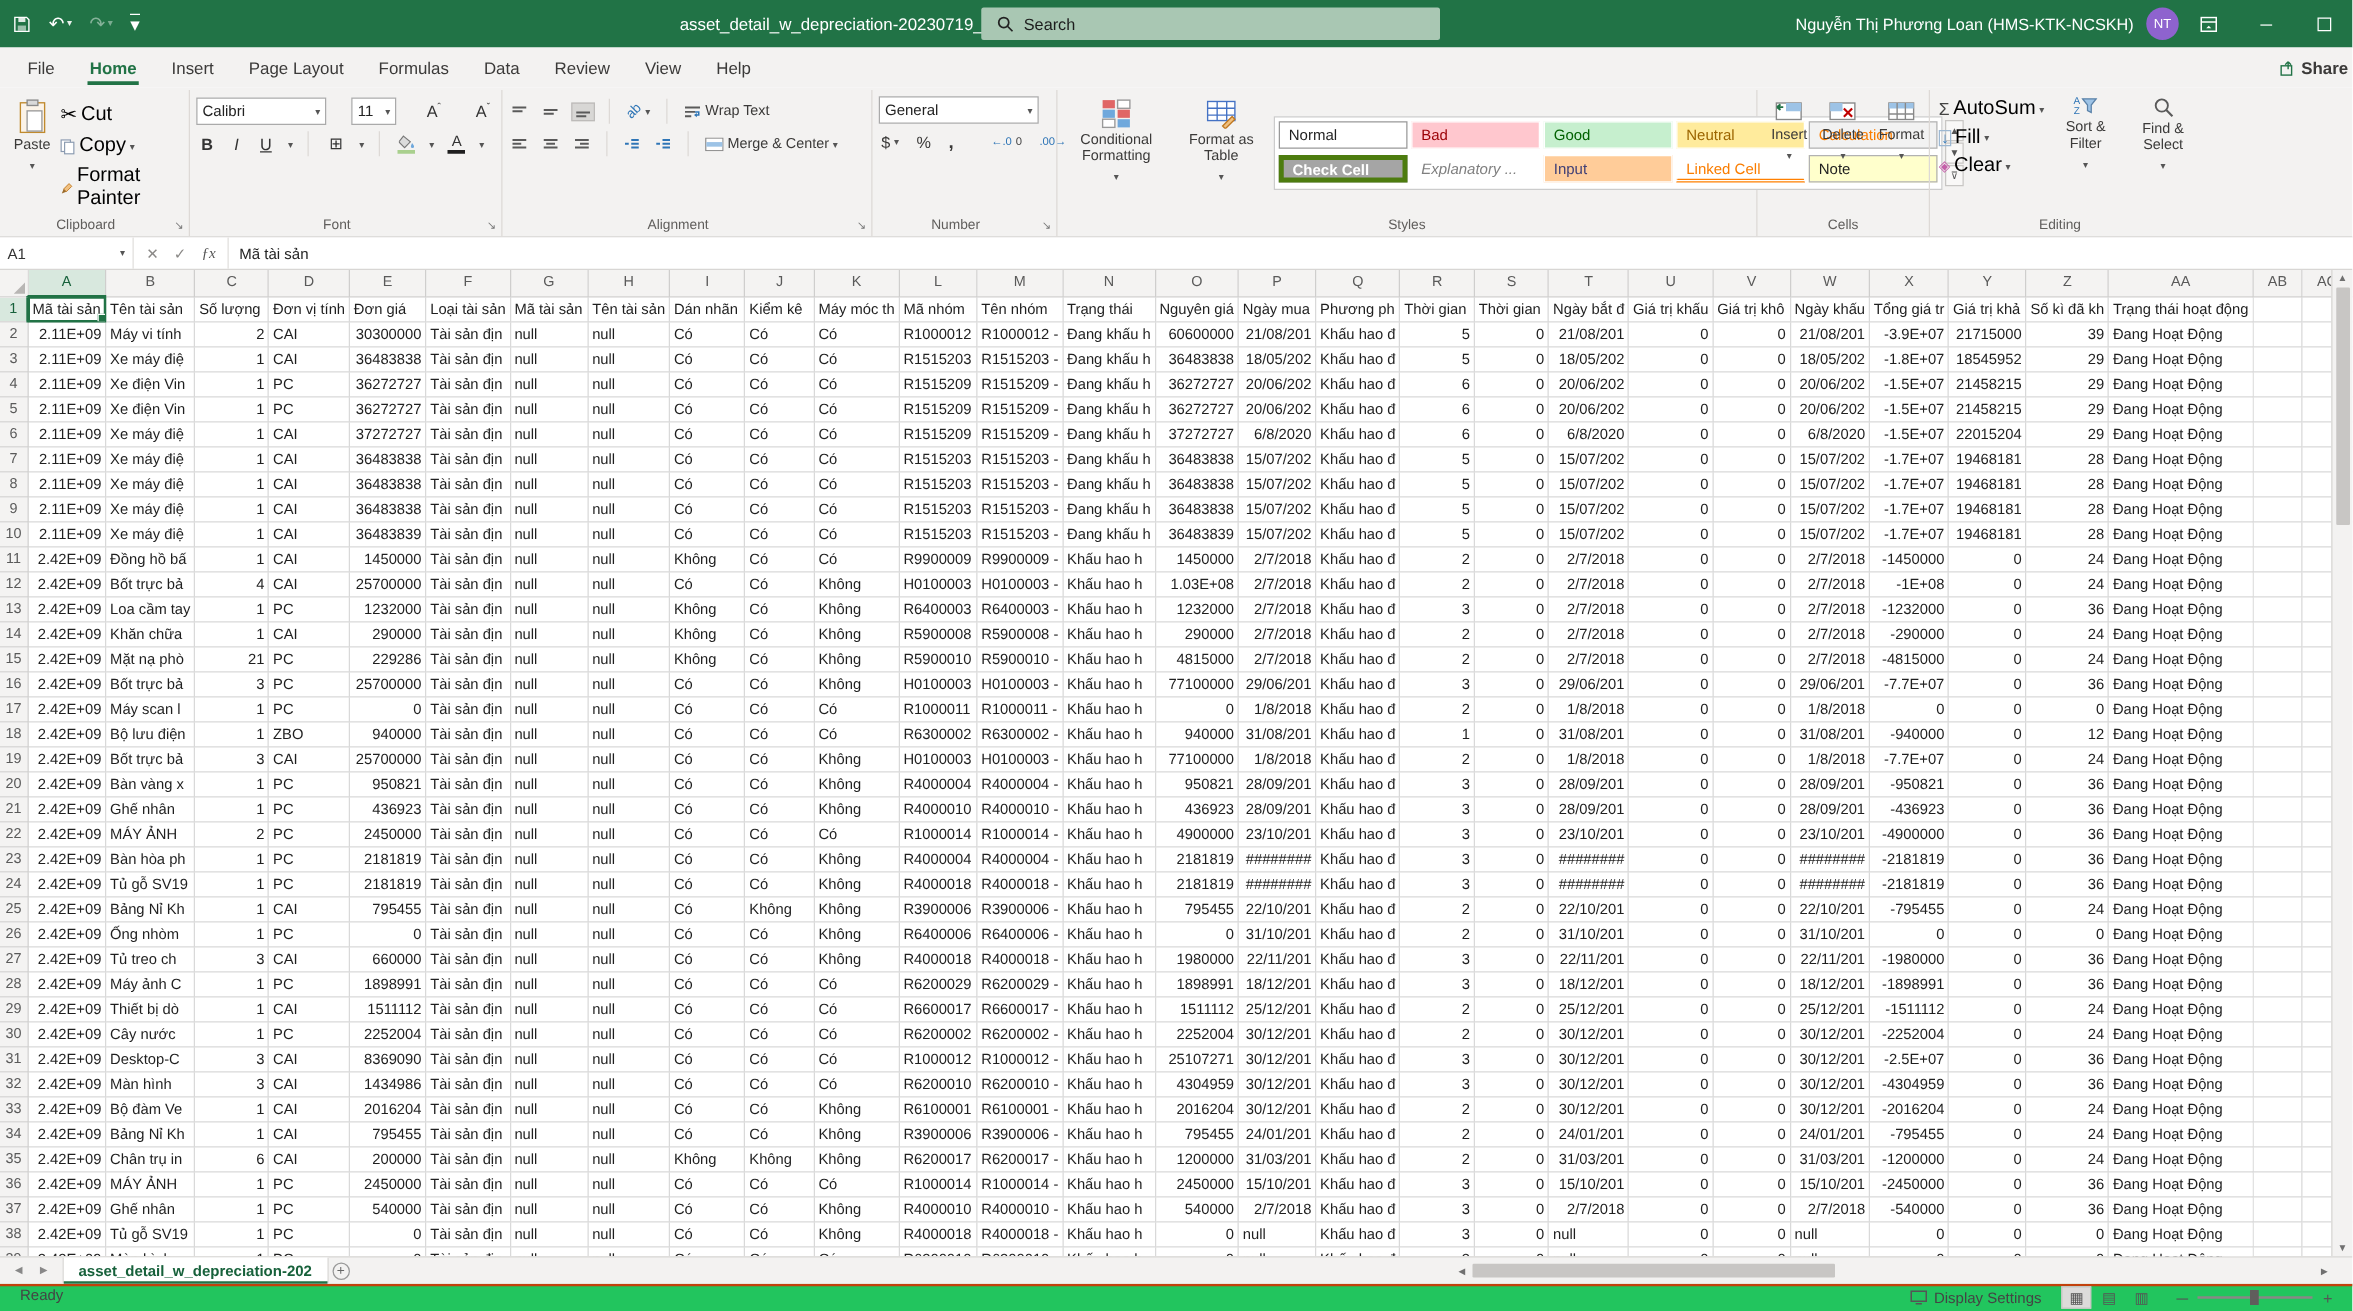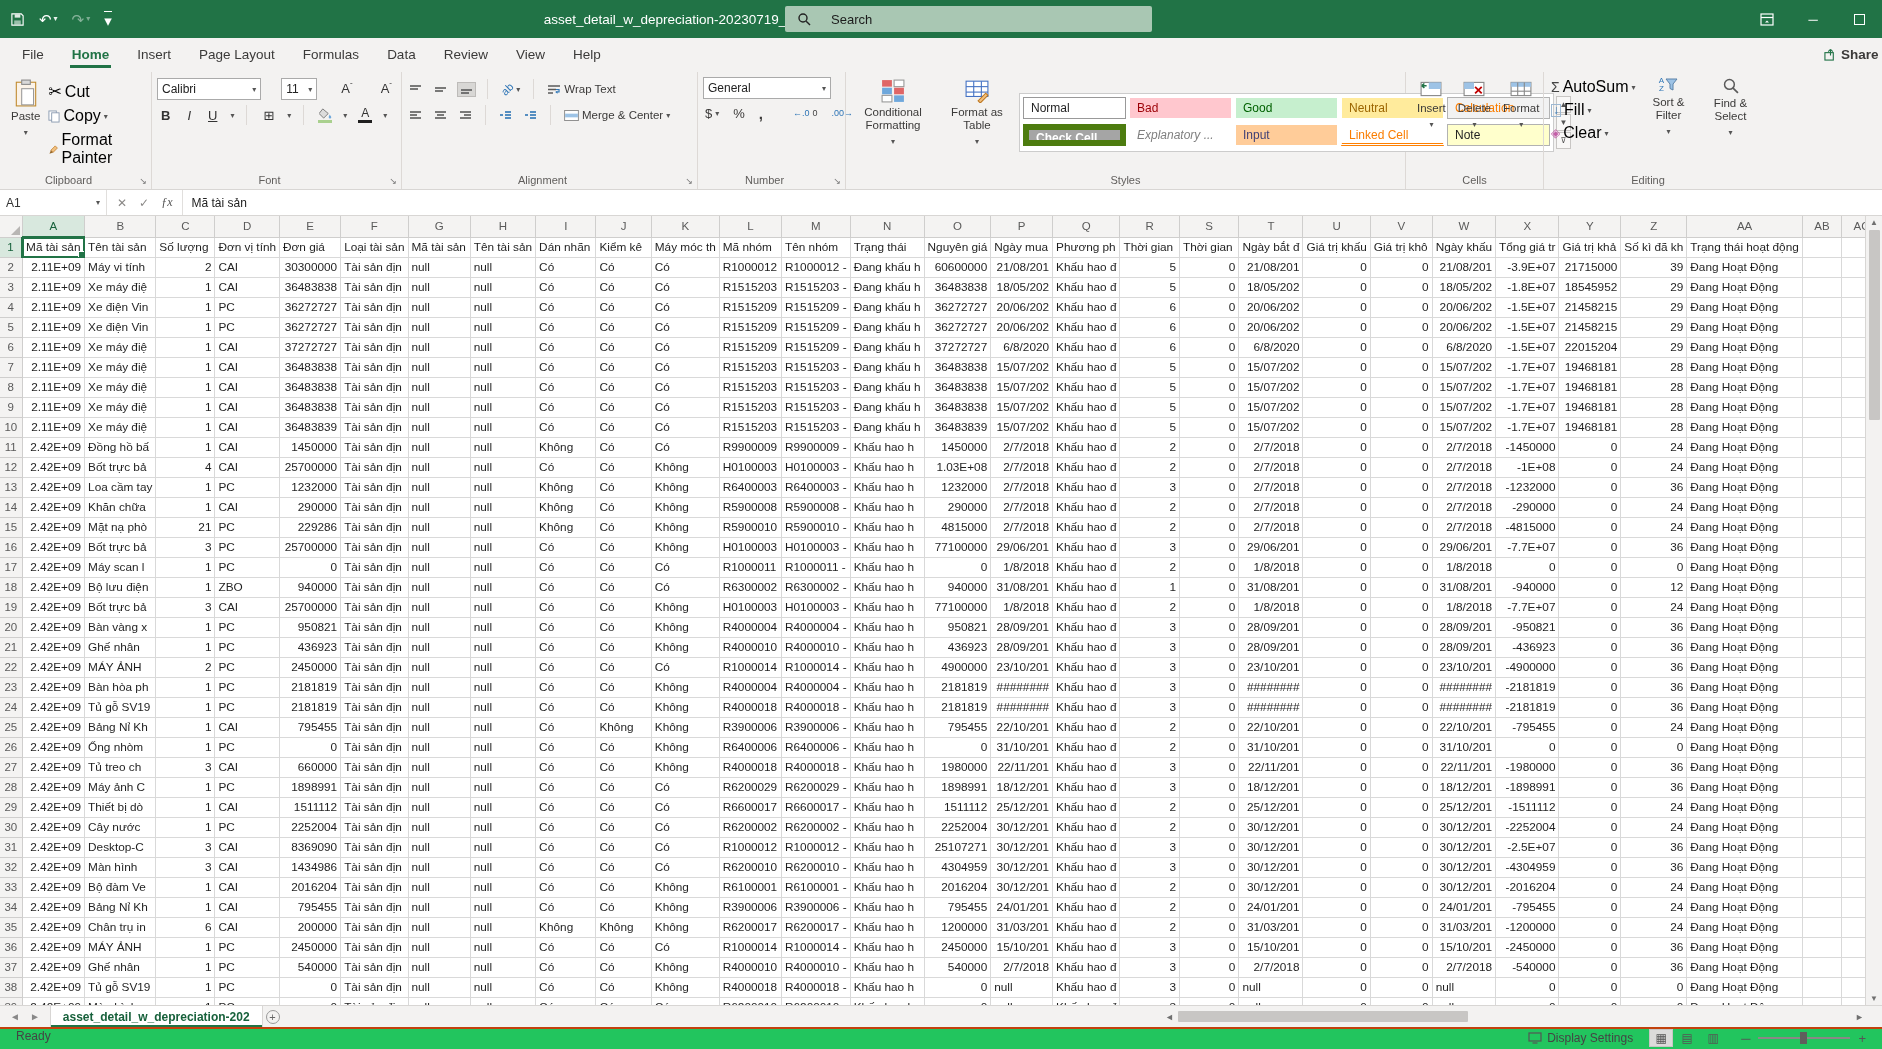--- a/index.html
+++ b/index.html
@@ -8,21 +8,21 @@
 
   
   .titlebar{height:38px;background:#217346;position:relative;color:#fff;}
   .qat{position:absolute;left:10px;top:0;height:38px;display:flex;align-items:center;gap:14px;}
   .qat .qbtn{display:flex;align-items:center;color:#fff;font-size:15px;line-height:1;cursor:pointer;}
   .qbtn.dim{opacity:.45;}
   .tinycaret{font-size:8px;margin-left:2px;opacity:.9;}
   .qat-custom{border-top:1px solid #fff;font-size:8px;padding-top:1px;}
   .tb-title{position:absolute;left:430px;width:560px;top:0;height:38px;display:flex;align-items:center;justify-content:center;font-size:13.5px;white-space:nowrap;}
   .searchbox{position:absolute;left:785px;top:6px;width:367px;height:26px;background:#a9c7b3;border-radius:2px;
-    display:flex;align-items:center;gap:20px;padding-left:12px;color:#1c1c1c;font-size:13px;cursor:text;}
+    display:flex;align-items:center;gap:8px;padding-left:12px;color:#1c1c1c;font-size:13px;cursor:text;}
   .tb-user{position:absolute;right:139px;top:0;height:38px;display:flex;align-items:center;gap:10px;font-size:13px;white-space:nowrap;}
   .avatar{width:26px;height:26px;border-radius:50%;background:#8e63ce;color:#fff;font-size:10.5px;display:flex;align-items:center;justify-content:center;}
   .winbtns{position:absolute;right:0;top:0;height:38px;display:flex;}
   .winbtn{width:46px;height:38px;display:flex;align-items:center;justify-content:center;color:#fff;cursor:pointer;font-size:13px;}
   .restore-glyph{width:11px;height:11px;border:1.4px solid #fff;}
 
   
   .menubar{height:32px;background:#f3f2f1;display:flex;align-items:stretch;padding-left:8px;position:relative;font-size:13.5px;color:#3b3a39;}
   .mtab{padding:0 14px;display:flex;align-items:center;cursor:pointer;position:relative;white-space:nowrap;}
   .mtab.active{color:#217346;font-weight:bold;}
@@ -47,21 +47,21 @@
   .swatch{width:14px;height:3px;margin-top:1px;}
   .vr{width:1px;background:#ddd9d6;align-self:stretch;margin:2px 3px;}
   .icon12{display:inline-flex;align-items:center;justify-content:center;}
   .gallery{display:grid;grid-template-columns:repeat(5,103px);grid-auto-rows:24px;gap:3px;background:#fff;border:1px solid #ccc;padding:3px;align-self:center;}
   .schip{height:22px;line-height:20px;padding:0 7px;font-size:12px;background:#fff;border:1px solid #fff;white-space:nowrap;overflow:hidden;cursor:pointer;color:#1f1f1f;}
   .st-normal{border:1px solid #999;}
   .st-bad{background:#ffc7ce;color:#9c0006;}
   .st-good{background:#c6efce;color:#006100;}
   .st-neutral{background:#ffeb9c;color:#9c6500;}
   .st-calc{background:#f2f2f2;color:#fa7d00;border:1px solid #b3b3b3;}
-  .st-check{background:#a5a5a5;color:#fff;border:6px solid #4d7c0f;line-height:17px;font-weight:bold;}
+  .st-check{background:#a5a5a5;color:#fff;border:4px solid #4d7c0f;line-height:17px;font-weight:bold;}
   .st-expl{color:#7f7f7f;font-style:italic;}
   .st-input{background:#ffcc99;color:#3f3f76;}
   .st-linked{color:#fa7d00;border-bottom:3px double #ff8001;}
   .st-note{background:#ffffcc;border:1px solid #b2b2b2;}
   .galscroll{display:flex;flex-direction:column;gap:1px;margin-left:2px;align-self:center;}
   .galscroll div{width:15px;height:17px;border:1px solid #c8c6c4;background:#f9f8f7;font-size:8px;color:#555;display:flex;align-items:center;justify-content:center;cursor:pointer;}
   .twoline{width:72px;white-space:normal;}
   .sigma{font-size:14px;color:#444;}
   .alsvg line{stroke:#5a5a5a;stroke-width:1.6;}
   .alsvg.blue line{stroke:#2e75b6;}
@@ -131,20 +131,24 @@
     <span class="qbtn dim">↷<span class="tinycaret">▾</span></span>
     <span class="qbtn qat-custom">▾</span>
   </div>
   <div class="tb-title">asset_detail_w_depreciation-20230719_142553 - Excel</div>
   <div class="searchbox">
     <svg width="14" height="14" viewBox="0 0 14 14">
         <circle cx="6" cy="6" r="4" fill="none" stroke="#222" stroke-width="1.4"></circle>
         <line x1="9.2" y1="9.2" x2="13" y2="13" stroke="#222" stroke-width="1.4"></line>
       </svg>
     <span>Search</span>
+  </div>
+  <div class="tb-user">
+    <span>Nguyễn Thị Phương Loan (HMS-KTK-NCSKH)</span>
+    <span class="avatar">NT</span>
   </div>
   <div class="winbtns">
     <span class="winbtn">
       <svg width="14" height="13" viewBox="0 0 14 13">
           <rect x="1" y="1" width="12" height="11" fill="none" stroke="#fff" stroke-width="1.2"></rect>
           <line x1="1" y1="4.5" x2="13" y2="4.5" stroke="#fff" stroke-width="1.2"></line>
           <path d="M5 9.5l2-2 2 2z" fill="#fff"></path>
         </svg>
     </span>
     <span class="winbtn">─</span>

